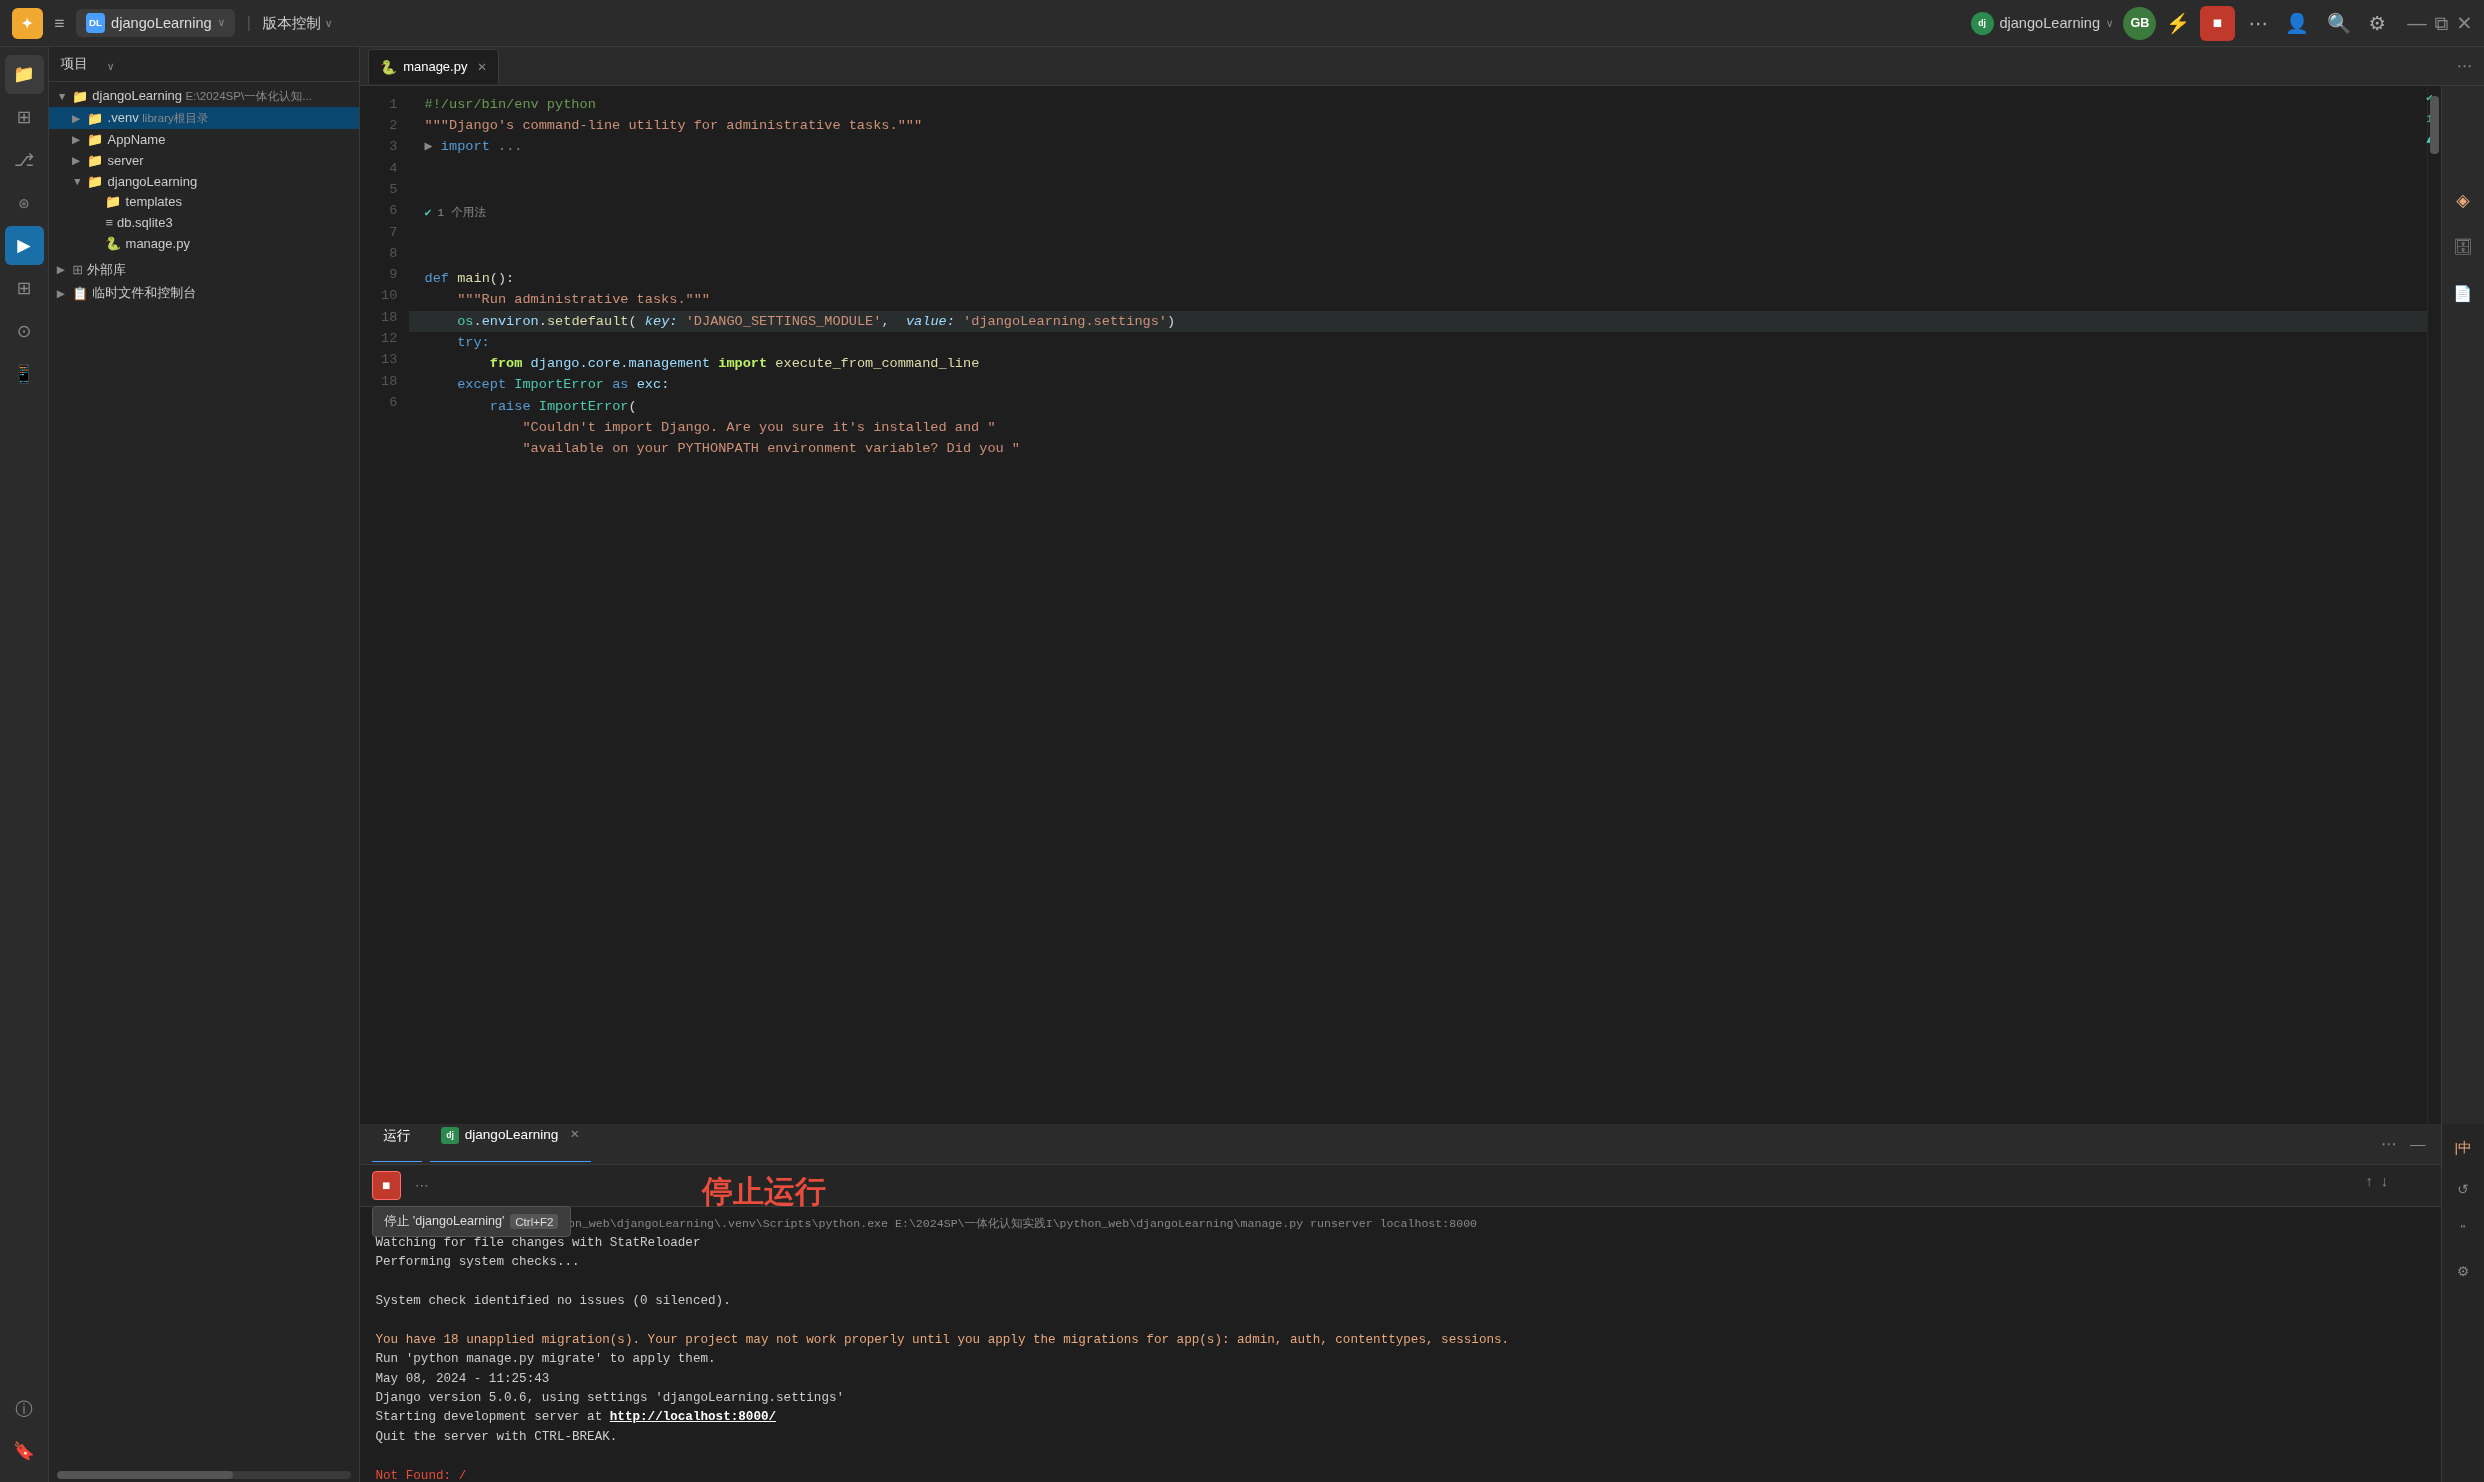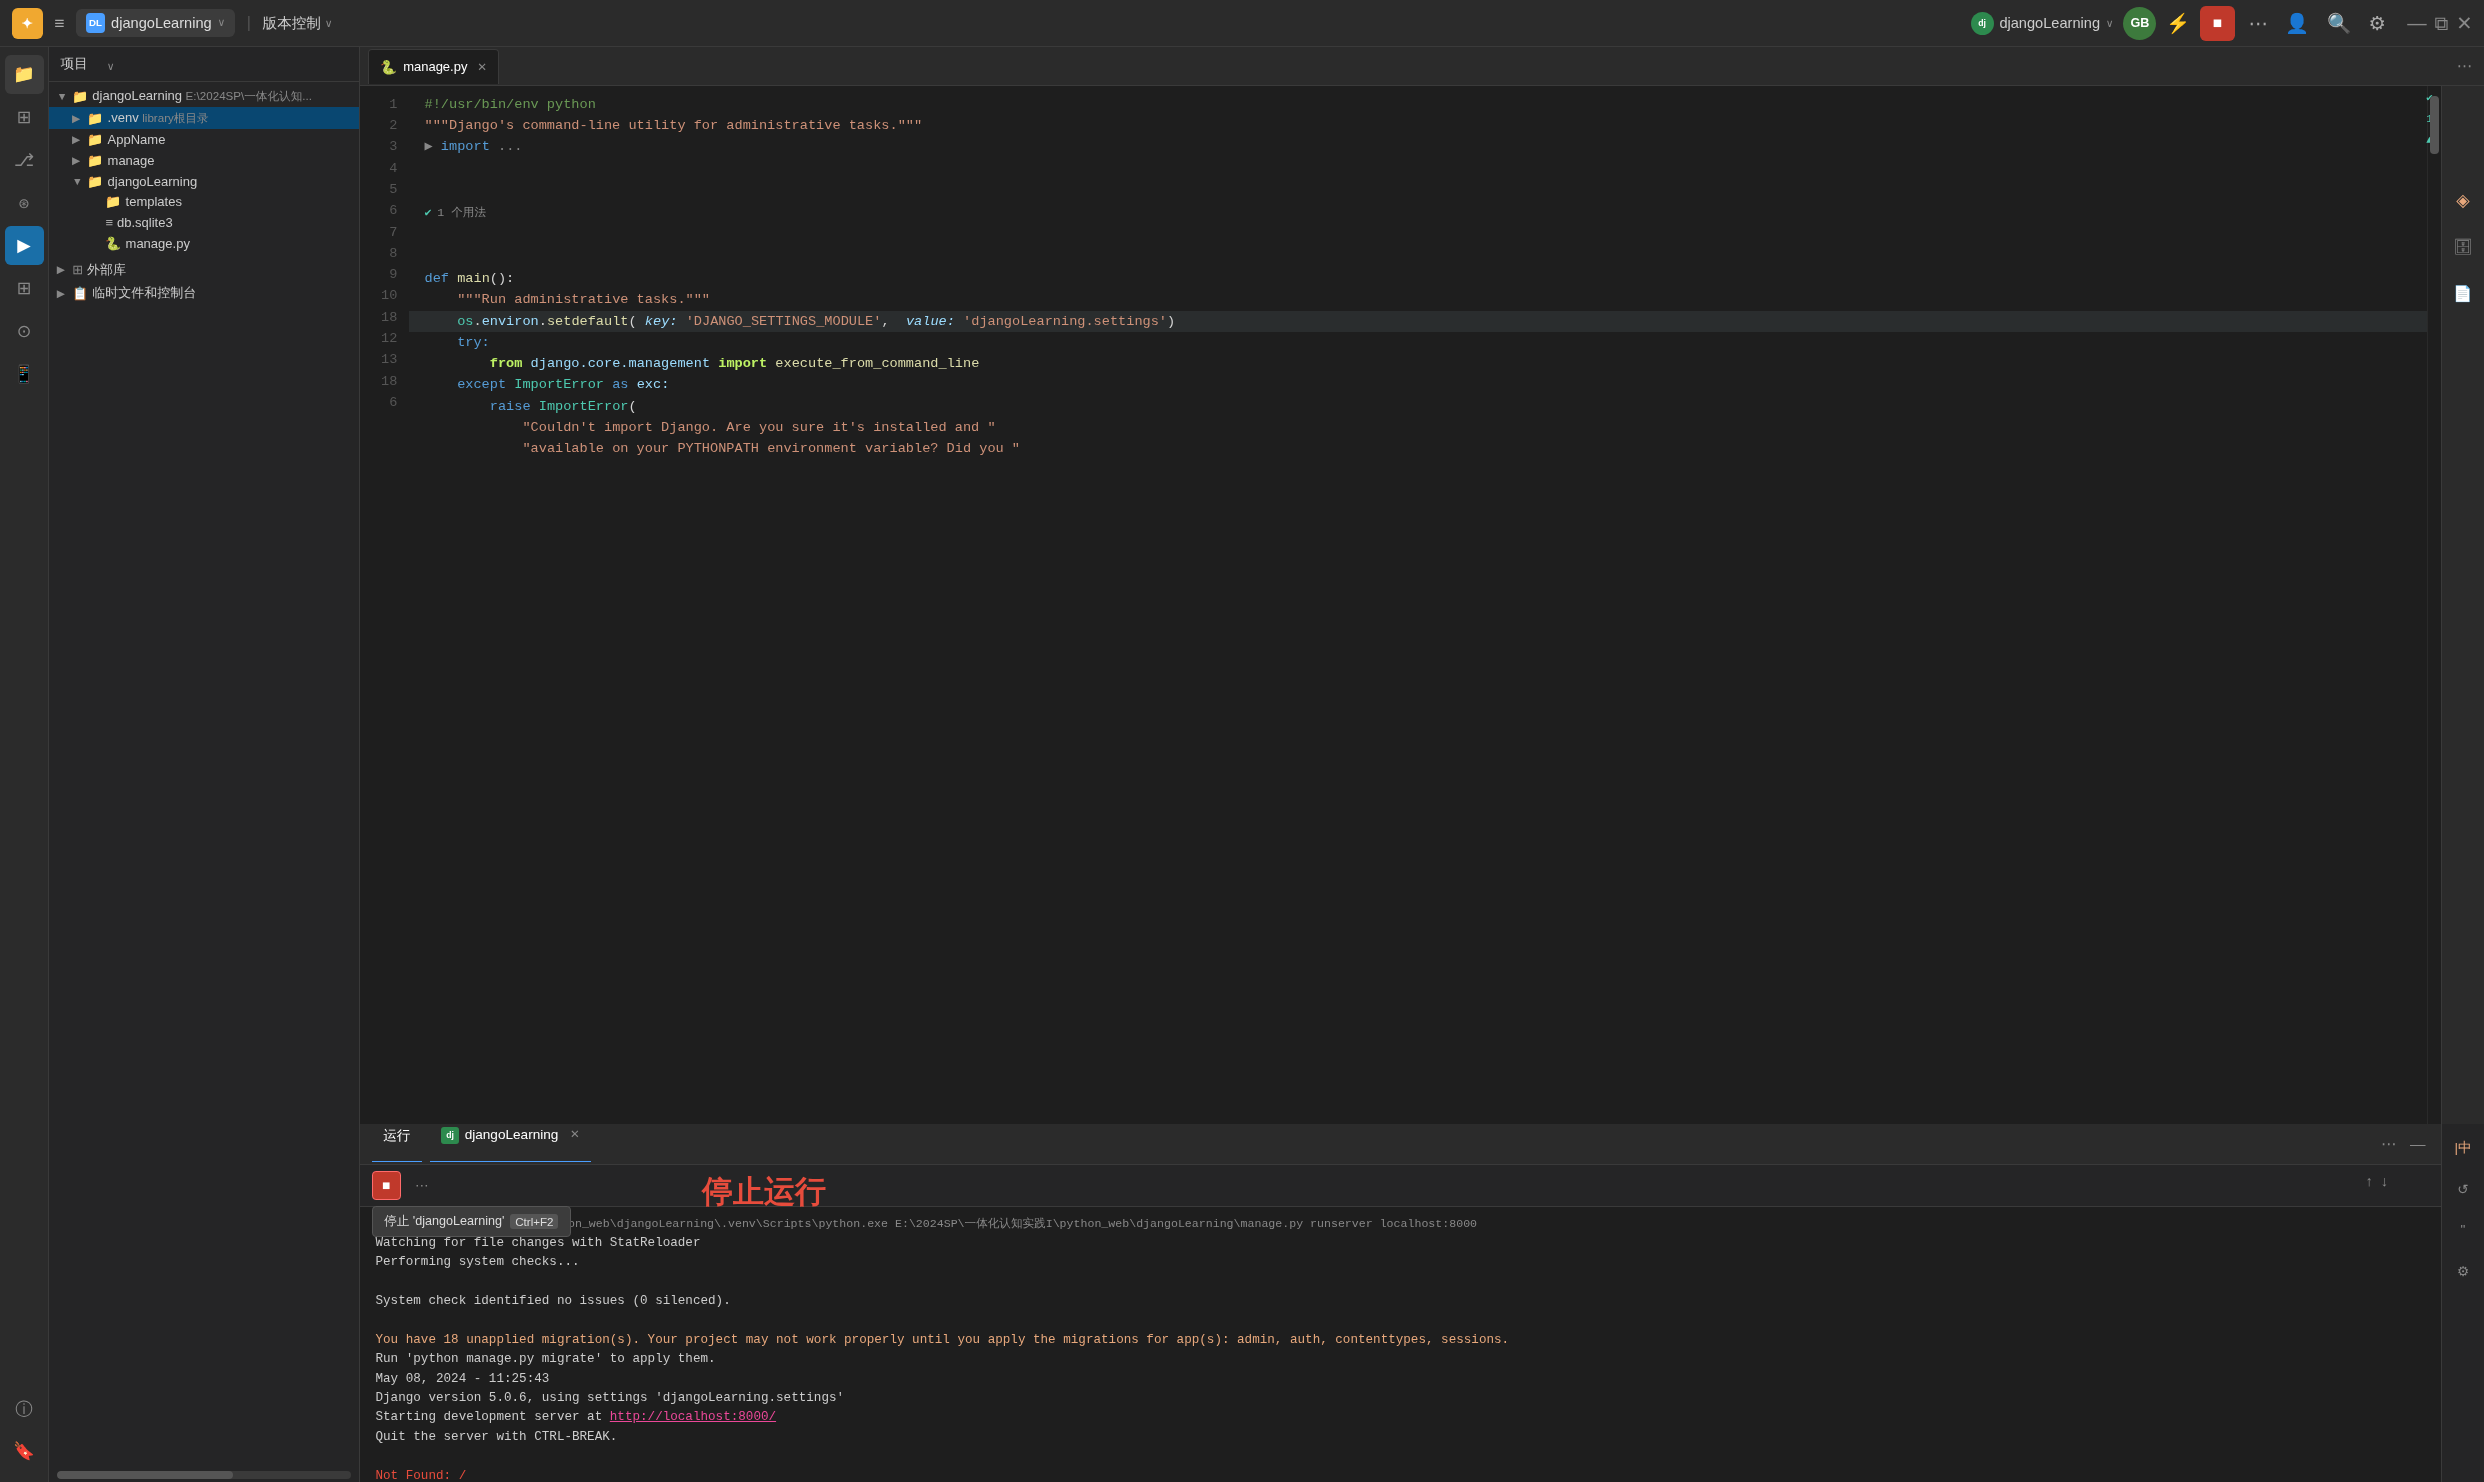--- a/index.html
+++ b/index.html
@@ -384,22 +384,23 @@
     }
 
     .run-cmd-line {
       color: #888;
       font-size: 11.6px;
     }
     .run-output {
       color: #ccc;
     }
     .run-link {
-      color: #ec4899;
+      color: #ffffff;
       text-decoration: underline;
+      font-weight: bold;
     }
     .run-warning {
       color: #e8a87c;
     }
     .run-error {
       color: #e74c3c;
     }
 
     
     .run-right-bar {
@@ -529,21 +530,21 @@
 
       <div class="tree-item tree-item-indent1">
         <span class="arrow">▶</span>
         <span class="folder-icon">📁</span>
         <span class="item-label">AppName</span>
       </div>
 
       <div class="tree-item tree-item-indent1">
         <span class="arrow">▶</span>
         <span class="folder-icon">📁</span>
-        <span class="item-label">manage</span>
+        <span class="item-label">server</span>
       </div>
 
       <div class="tree-item tree-item-indent1">
         <span class="arrow">▼</span>
         <span class="folder-icon">📁</span>
         <span class="item-label">djangoLearning</span>
       </div>
 
       <div class="tree-item tree-item-indent2">
         <span class="arrow"></span>

